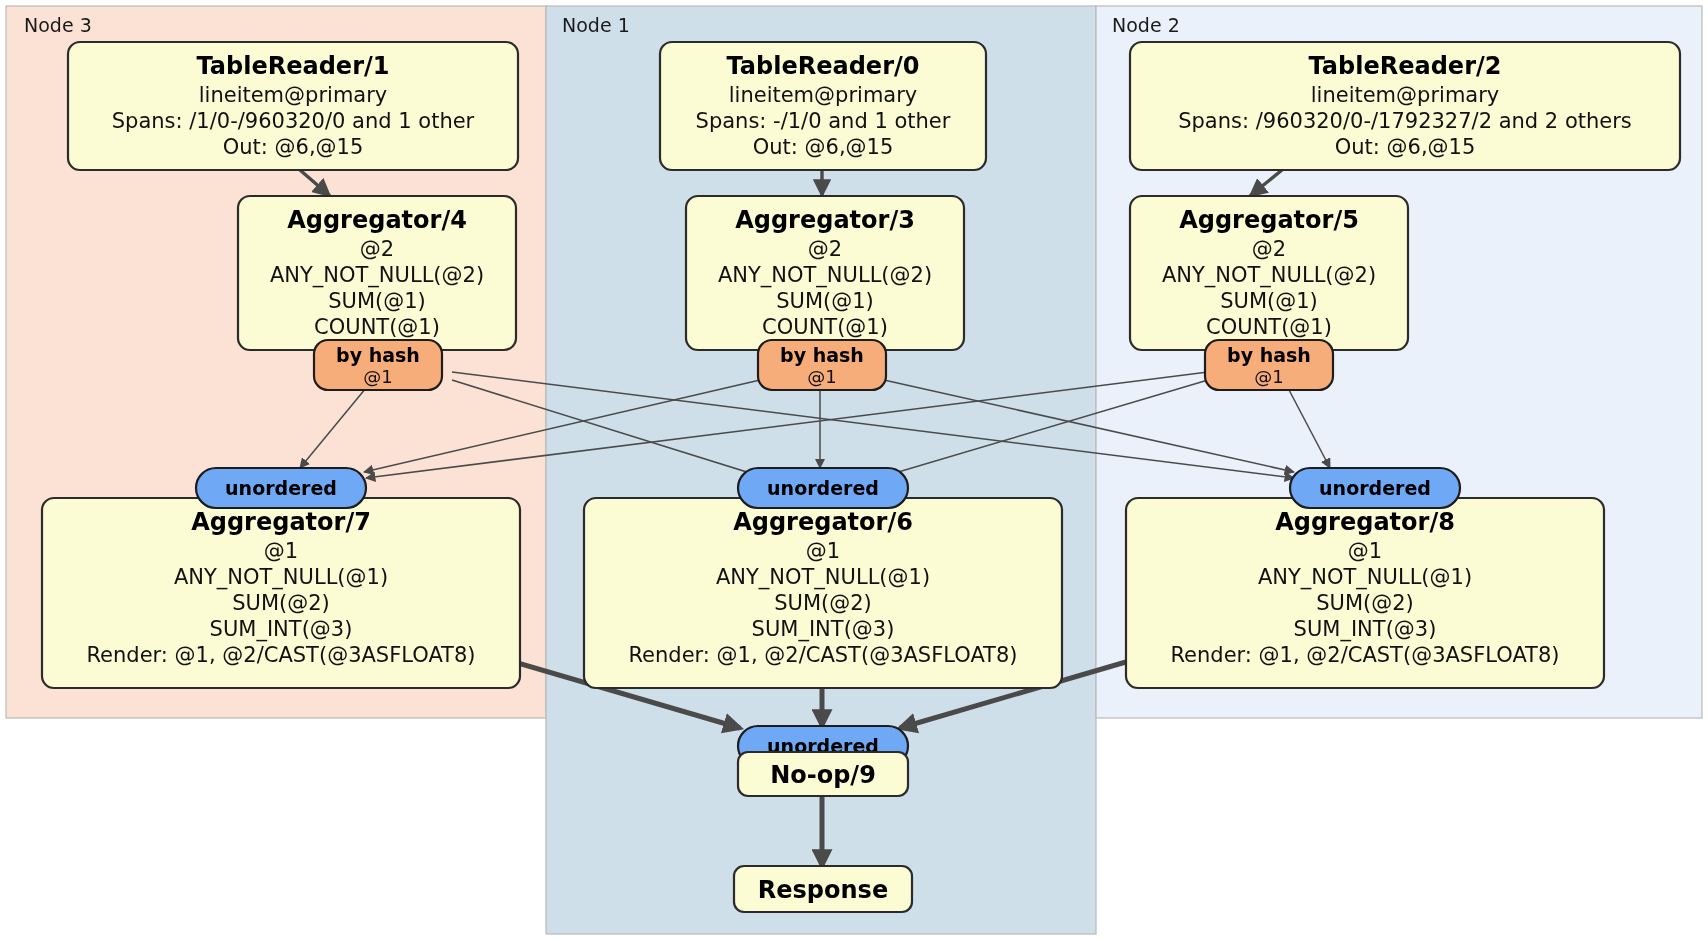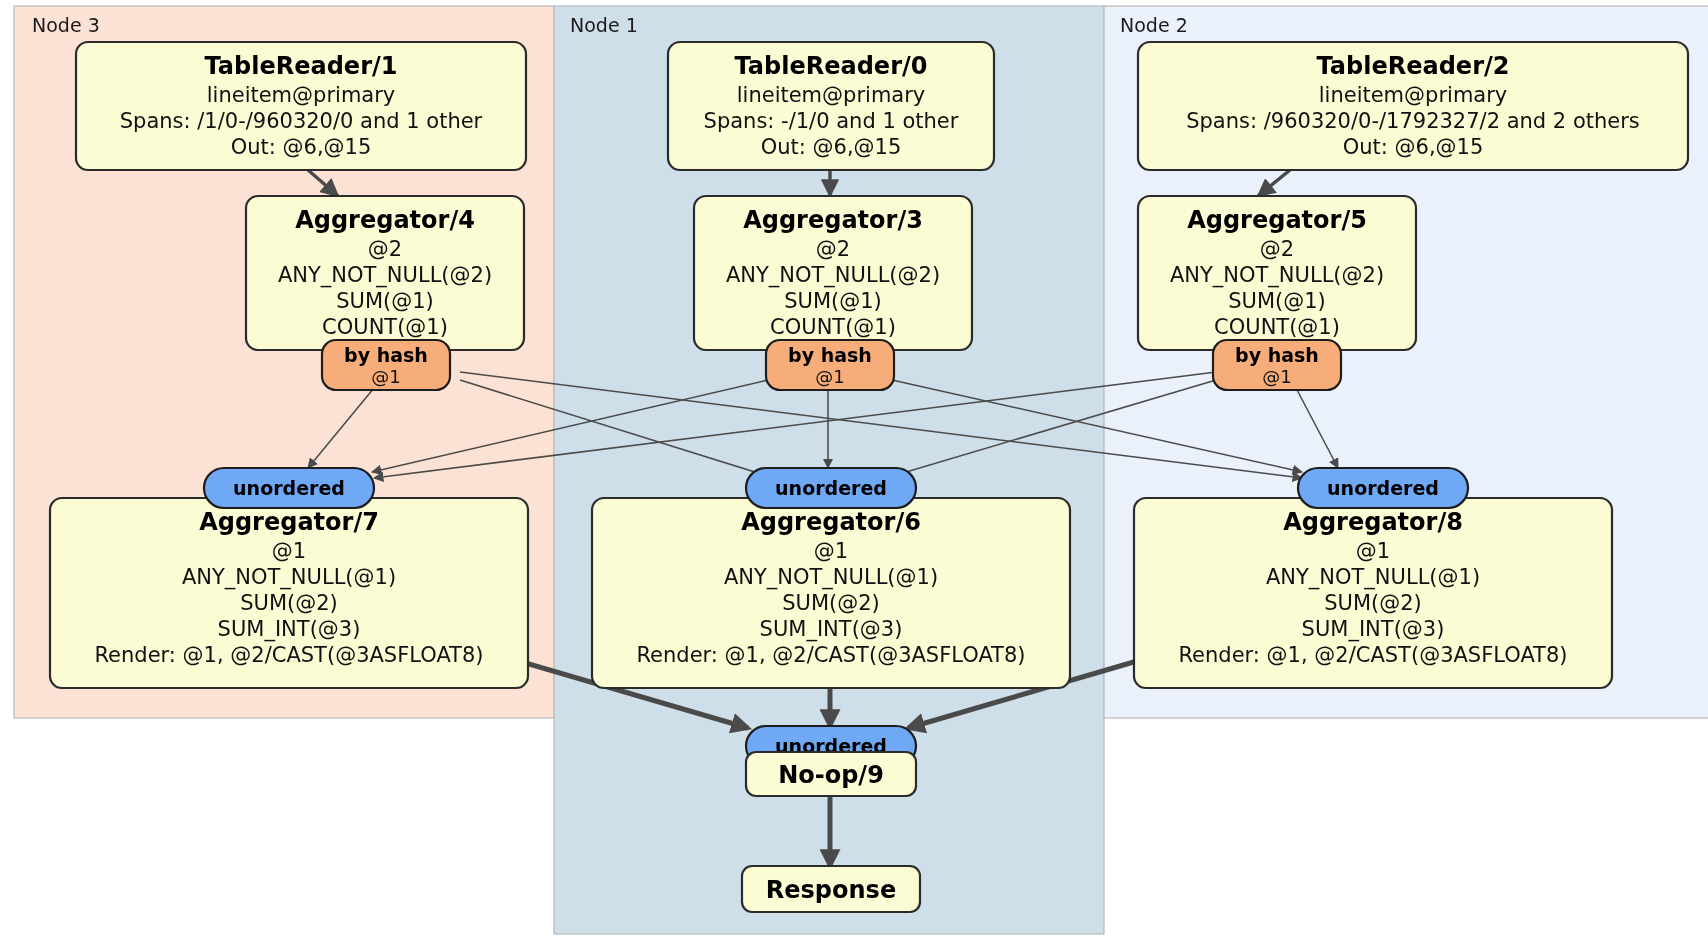--- a/index.html
+++ b/index.html
@@ -10,21 +10,20 @@
   body {
     width: 1708px;
     height: 940px;
     font-family: "DejaVu Sans", sans-serif;
     overflow: hidden;
   }
   #diagram-root {
     position: relative;
     width: 1454px;
     height: 940px;
-    padding-left: 8px;
   }
   svg#plan-svg {
     display: block;
     width: 1708px;
     height: 940px;
   }
   .node-region-rect {
     stroke: #b9b9b9;
     stroke-width: 1.2;
   }

